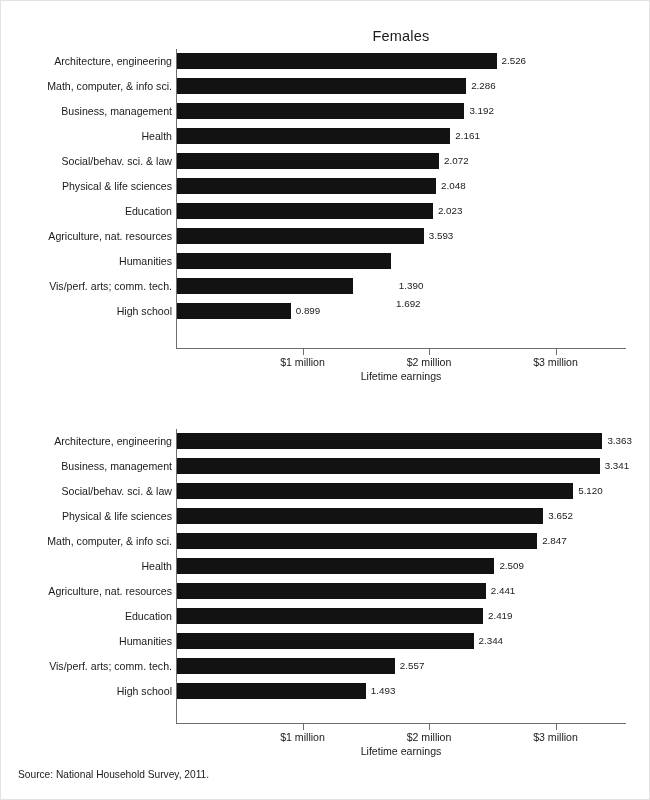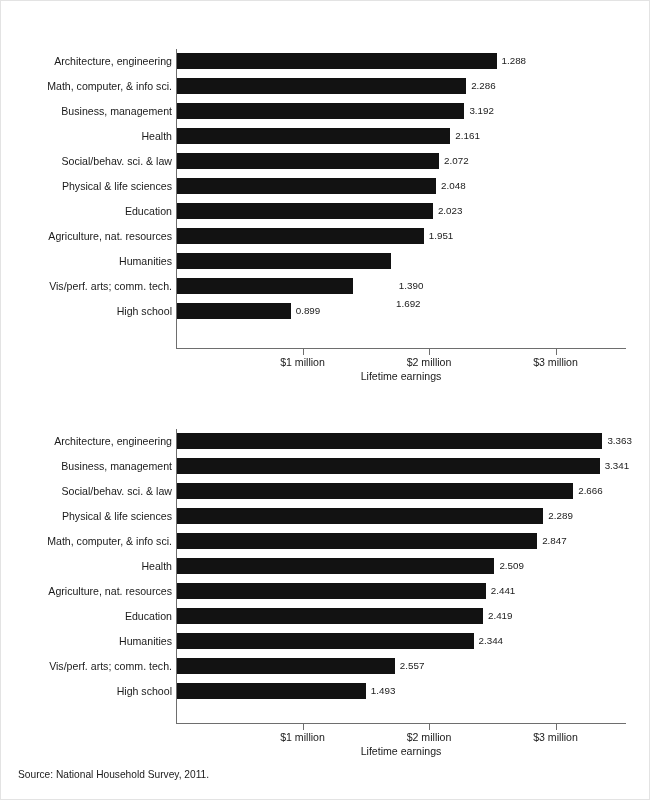--- a/index.html
+++ b/index.html
@@ -133,27 +133,28 @@
     color: #1a1a1a;
     white-space: nowrap;
   }
 </style>
 </head>
 <body>
 
 <div id="page">
 
   <div class="panel panel-females">
+    <div class="chart-title" style="top:27px;">Females</div>
 
     <div class="plot" id="plot-females" style="top:48px; height:300px;">
       <div class="rows" id="rows-females">
           <div class="row">
             <div class="cat-label">Architecture, engineering</div>
             <div class="bar" style="width: 319.539px; background: rgb(18, 18, 18);"></div>
-            <div class="bar-value" style="left: 319.539px;">1.288</div>
+            <div class="bar-value" style="left: 319.539px;">2.526</div>
           </div>
           <div class="row">
             <div class="cat-label">Math, computer, &amp; info sci.</div>
             <div class="bar" style="width: 289.179px; background: rgb(18, 18, 18);"></div>
             <div class="bar-value" style="left: 289.179px;">2.286</div>
           </div>
           <div class="row">
             <div class="cat-label">Business, management</div>
             <div class="bar" style="width: 287.408px; background: rgb(18, 18, 18);"></div>
             <div class="bar-value" style="left: 287.408px;">3.192</div>
@@ -174,21 +175,21 @@
             <div class="bar-value" style="left: 259.072px;">2.048</div>
           </div>
           <div class="row">
             <div class="cat-label">Education</div>
             <div class="bar" style="width: 255.91px; background: rgb(18, 18, 18);"></div>
             <div class="bar-value" style="left: 255.91px;">2.023</div>
           </div>
           <div class="row">
             <div class="cat-label">Agriculture, nat. resources</div>
             <div class="bar" style="width: 246.802px; background: rgb(18, 18, 18);"></div>
-            <div class="bar-value" style="left: 246.802px;">1.951</div>
+            <div class="bar-value" style="left: 246.802px;">3.593</div>
           </div>
           <div class="row">
             <div class="cat-label">Humanities</div>
             <div class="bar" style="width: 214.038px; background: rgb(18, 18, 18);"></div>
             <div class="bar-value" style="left: 214.038px; margin-top: 43px;">1.692</div>
           </div>
           <div class="row">
             <div class="cat-label">Vis/perf. arts; comm. tech.</div>
             <div class="bar" style="width: 175.835px; background: rgb(18, 18, 18);"></div>
             <div class="bar-value" style="left: 175.835px; margin-left: 46px;">1.390</div>
@@ -222,26 +223,26 @@
             <div class="bar-value" style="left: 425.419px;">3.363</div>
           </div>
           <div class="row">
             <div class="cat-label">Business, management</div>
             <div class="bar" style="width: 422.637px; background: rgb(18, 18, 18);"></div>
             <div class="bar-value" style="left: 422.637px;">3.341</div>
           </div>
           <div class="row">
             <div class="cat-label">Social/behav. sci. &amp; law</div>
             <div class="bar" style="width: 396.198px; background: rgb(18, 18, 18);"></div>
-            <div class="bar-value" style="left: 396.198px;">2.666</div>
+            <div class="bar-value" style="left: 396.198px;">5.120</div>
           </div>
           <div class="row">
             <div class="cat-label">Physical &amp; life sciences</div>
             <div class="bar" style="width: 366.344px; background: rgb(18, 18, 18);"></div>
-            <div class="bar-value" style="left: 366.344px;">2.289</div>
+            <div class="bar-value" style="left: 366.344px;">3.652</div>
           </div>
           <div class="row">
             <div class="cat-label">Math, computer, &amp; info sci.</div>
             <div class="bar" style="width: 360.145px; background: rgb(18, 18, 18);"></div>
             <div class="bar-value" style="left: 360.145px;">2.847</div>
           </div>
           <div class="row">
             <div class="cat-label">Health</div>
             <div class="bar" style="width: 317.388px; background: rgb(18, 18, 18);"></div>
             <div class="bar-value" style="left: 317.388px;">2.509</div>

